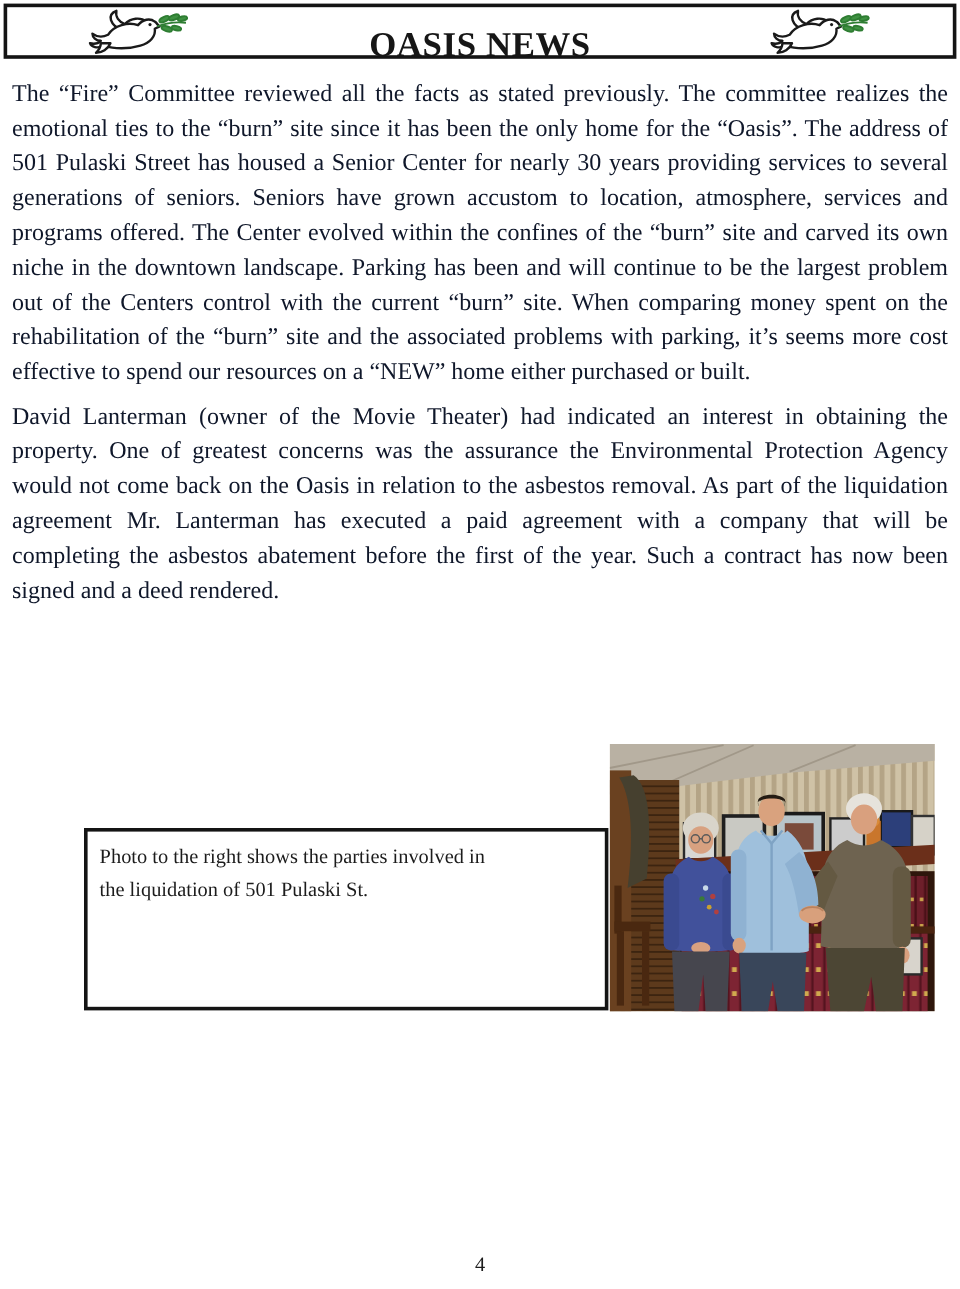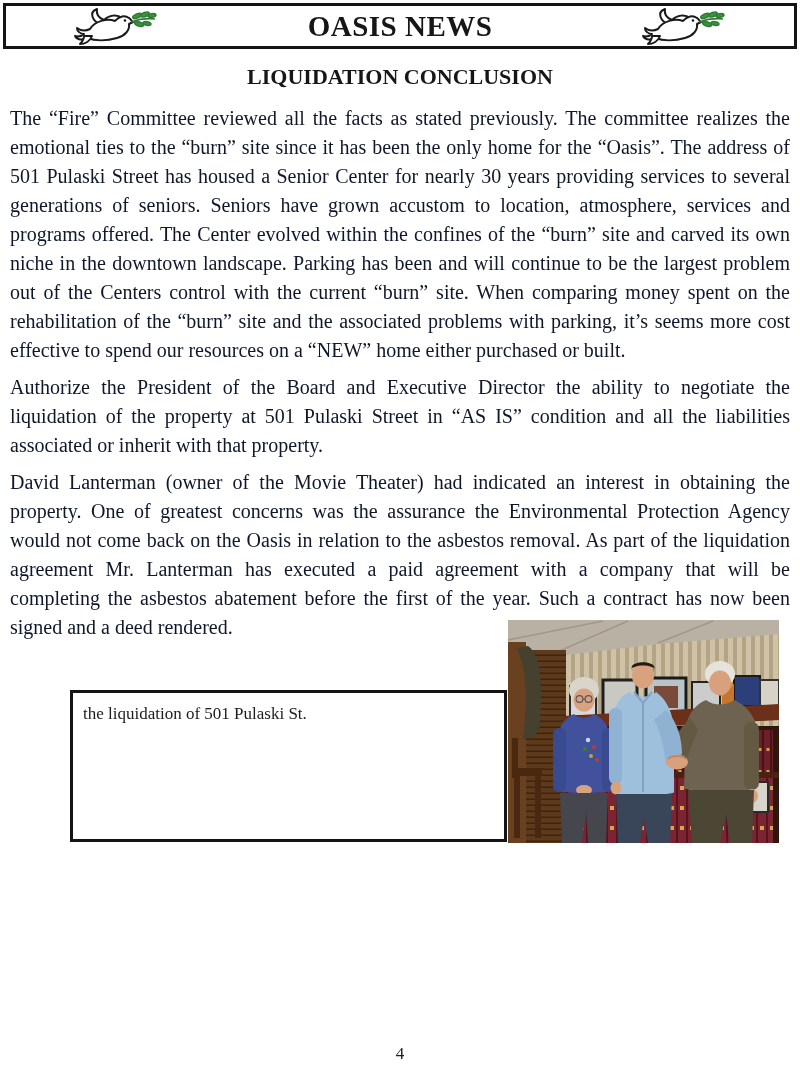--- a/index.html
+++ b/index.html
@@ -17,21 +17,21 @@
     position: absolute;
     left: 3px; top: 3px;
     width: 788px; height: 40px;
     border: 3px solid #141414;
     background: #ffffff;
   }
   .masthead-title {
     position: absolute;
     left: 0; right: 0; top: 50%;
     transform: translateY(-50%);
-    margin: 0;
+    margin: 12px;
     text-align: center;
     font-size: 29px;
     font-weight: bold;
     letter-spacing: 0.5px;
     color: #161616;
   }
   .dove { position: absolute; top: 1px; width: 86px; height: 40px; }
   .dove svg { width: 100%; height: 100%; display: block; }
   .dove-left  { left: 66px; }
   .dove-right { left: 634px; }
@@ -130,30 +130,29 @@
           <ellipse cx="79" cy="8.5" rx="4" ry="1.8" transform="rotate(-12 79 8.5)"></ellipse>
           <ellipse cx="66" cy="17" rx="4.5" ry="2" transform="rotate(18 66 17)"></ellipse>
           <ellipse cx="74" cy="16.5" rx="4" ry="1.8" transform="rotate(12 74 16.5)"></ellipse>
         </g>
       </svg>
     </span>
   </header>
 
   <main class="doc">
     <section>
-      <h2 class="section-heading">LIQUIDATION CONCLUSION</h2>
       <p class="body-para">The “Fire” Committee reviewed all the facts as stated previously. The committee realizes the emotional ties to the “burn” site since it has been the only home for the “Oasis”. The address of 501 Pulaski Street has housed a Senior Center for nearly 30 years providing services to several generations of seniors. Seniors have grown accustom to location, atmosphere, services and programs offered. The Center evolved within the confines of the “burn” site and carved its own niche in the downtown landscape. Parking has been and will continue to be the largest problem out of the Centers control with the current “burn” site. When comparing money spent on the rehabilitation of the “burn” site and the associated problems with parking, it’s seems more cost effective to spend our resources on a “NEW” home either purchased or built.</p>
     </section>
     <section>
-      <p class="body-para">Authorize the President of the Board and Executive Director the ability to negotiate the liquidation of the property at 501 Pulaski Street in “AS IS” condition and all the liabilities associated or inherit with that property.</p>
       <p class="body-para">David Lanterman (owner of the Movie Theater) had indicated an interest in obtaining the property. One of greatest concerns was the assurance the Environmental Protection Agency would not come back on the Oasis in relation to the asbestos removal.  As part of the liquidation agreement Mr. Lanterman has executed a paid agreement with a company that will be completing the asbestos abatement before the first of the year.  Such a contract has now been signed and a deed rendered.</p>
     </section>
   </main>
 
   <div class="caption-box">
+    <p class="caption-line">Photo to the right shows the parties involved in</p>
     <p class="caption-line">the liquidation of 501 Pulaski St.</p>
   </div>
 
   <figure class="photo" role="img" aria-label="Three people shaking hands in front of a wooden bookcase filled with books and framed pictures">
     <svg viewBox="0 0 271 223" xmlns="http://www.w3.org/2000/svg">
       <defs>
         <pattern id="wp" width="9" height="10" patternUnits="userSpaceOnUse">
           <rect width="9" height="10" fill="#cfc2a6"></rect>
           <rect width="4" height="10" fill="#b4a486"></rect>
         </pattern>

